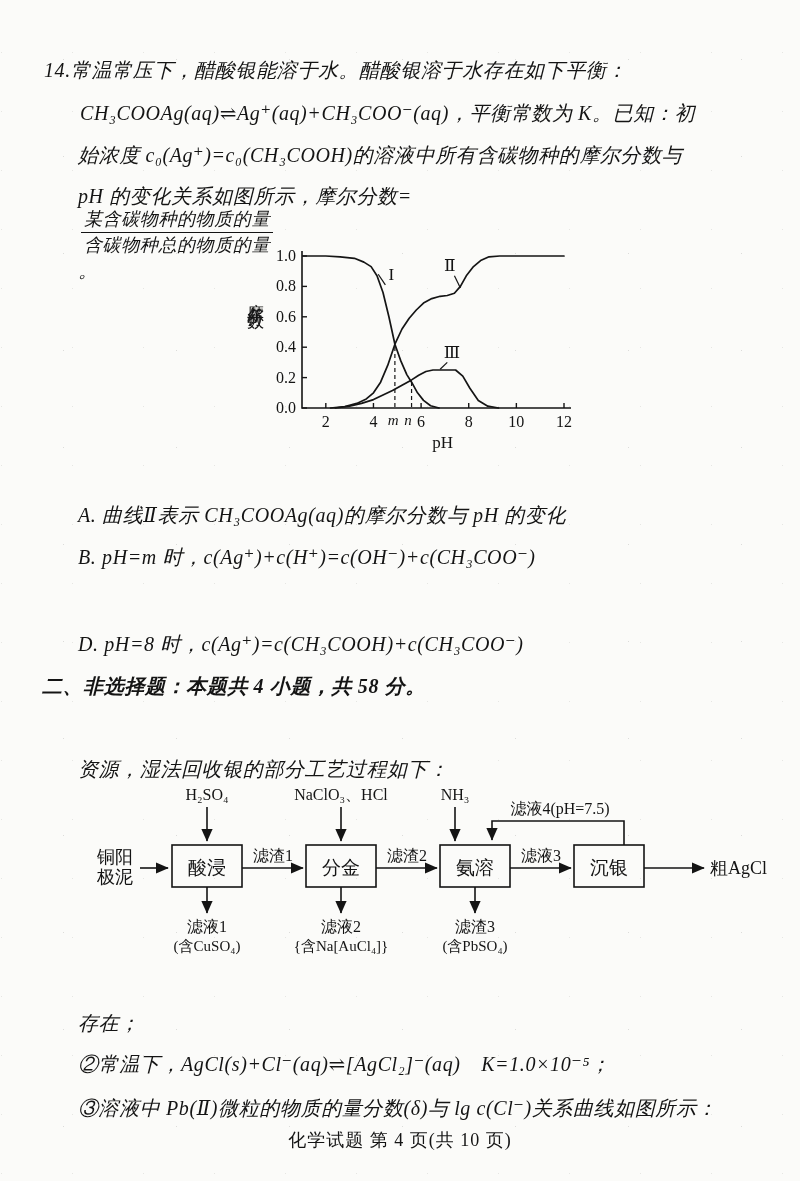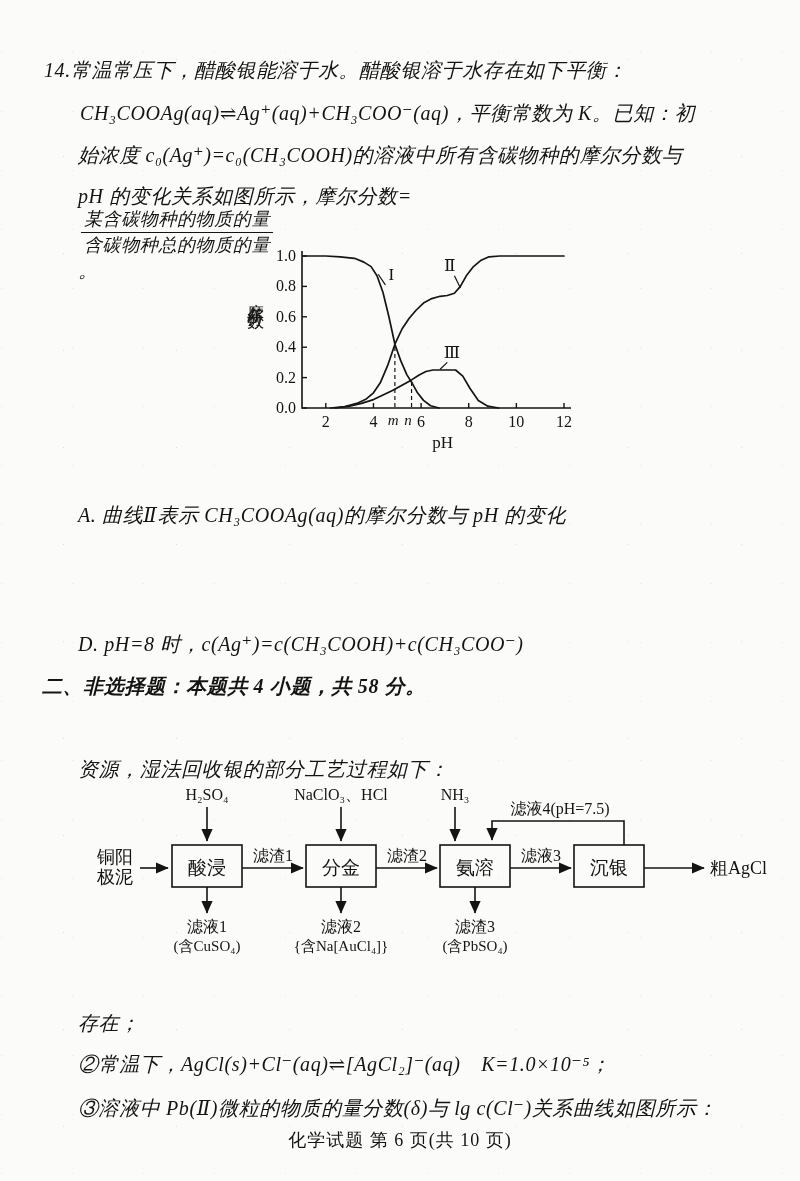--- a/index.html
+++ b/index.html
@@ -92,20 +92,21 @@
         <text x="135.3181818181818" y="36.32000000000001" text-anchor="middle" font-size="17">I</text>
         <line x1="198.43636363636367" y1="31.75999999999999" x2="204.3909090909091" y2="43.91999999999999" stroke="#151515" stroke-width="1.2"></line>
         <text x="193.67272727272726" y="27.19999999999999" text-anchor="middle" font-size="17">Ⅱ</text>
         <line x1="191.29090909090908" y1="118.4" x2="184.14545454545453" y2="125.24000000000001" stroke="#151515" stroke-width="1.2"></line>
         <text x="196.05454545454546" y="113.84" text-anchor="middle" font-size="17">Ⅲ</text>
       </svg>
   </div>
 
 
   <div class="line" style="left:78px;top:503px"><span>A.</span> <span>曲线Ⅱ表示 CH₃COOAg(aq)的摩尔分数与 pH 的变化</span></div>
+  <div class="line" style="left:78px;top:545px"><span>B.</span> <span>pH=m 时，c(Ag⁺)+c(H⁺)=c(OH⁻)+c(CH₃COO⁻)</span></div>
   <div class="line" style="left:78px;top:632px"><span>D.</span> <span>pH=8 时，c(Ag⁺)=c(CH₃COOH)+c(CH₃COO⁻)</span></div>
 
   <div class="line bold" style="left:42px;top:674px">二、非选择题：本题共 4 小题，共 58 分。</div>
 
   <div class="line" style="left:78px;top:757px">资源，湿法回收银的部分工艺过程如下：</div>
 
   <div class="flow-wrap">
     <svg width="712" height="182" viewBox="0 0 712 182">
       <defs>
         <marker id="ah" markerWidth="9" markerHeight="8" refX="7.5" refY="3.5" orient="auto">
@@ -160,14 +161,14 @@
       <text x="253" y="168" text-anchor="middle" font-size="15">{含Na[AuCl₄]}</text>
       <text x="387" y="149" text-anchor="middle" font-size="16">滤渣3</text>
       <text x="387" y="168" text-anchor="middle" font-size="15">(含PbSO₄)</text>
     </svg>
   </div>
 
   <div class="line" style="left:78px;top:1011px">存在；</div>
   <div class="line" style="left:78px;top:1052px">②常温下，AgCl(s)+Cl⁻(aq)⇌[AgCl₂]⁻(aq)　K=1.0×10⁻⁵；</div>
   <div class="line" style="left:78px;top:1096px">③溶液中 Pb(Ⅱ)微粒的物质的量分数(δ)与 lg c(Cl⁻)关系曲线如图所示：</div>
 
-  <div class="footer">化学试题 第 6 页(共 10 页)</div>
+  <div class="footer">化学试题 第 4 页(共 10 页)</div>
 </div>
 
 </body></html>

